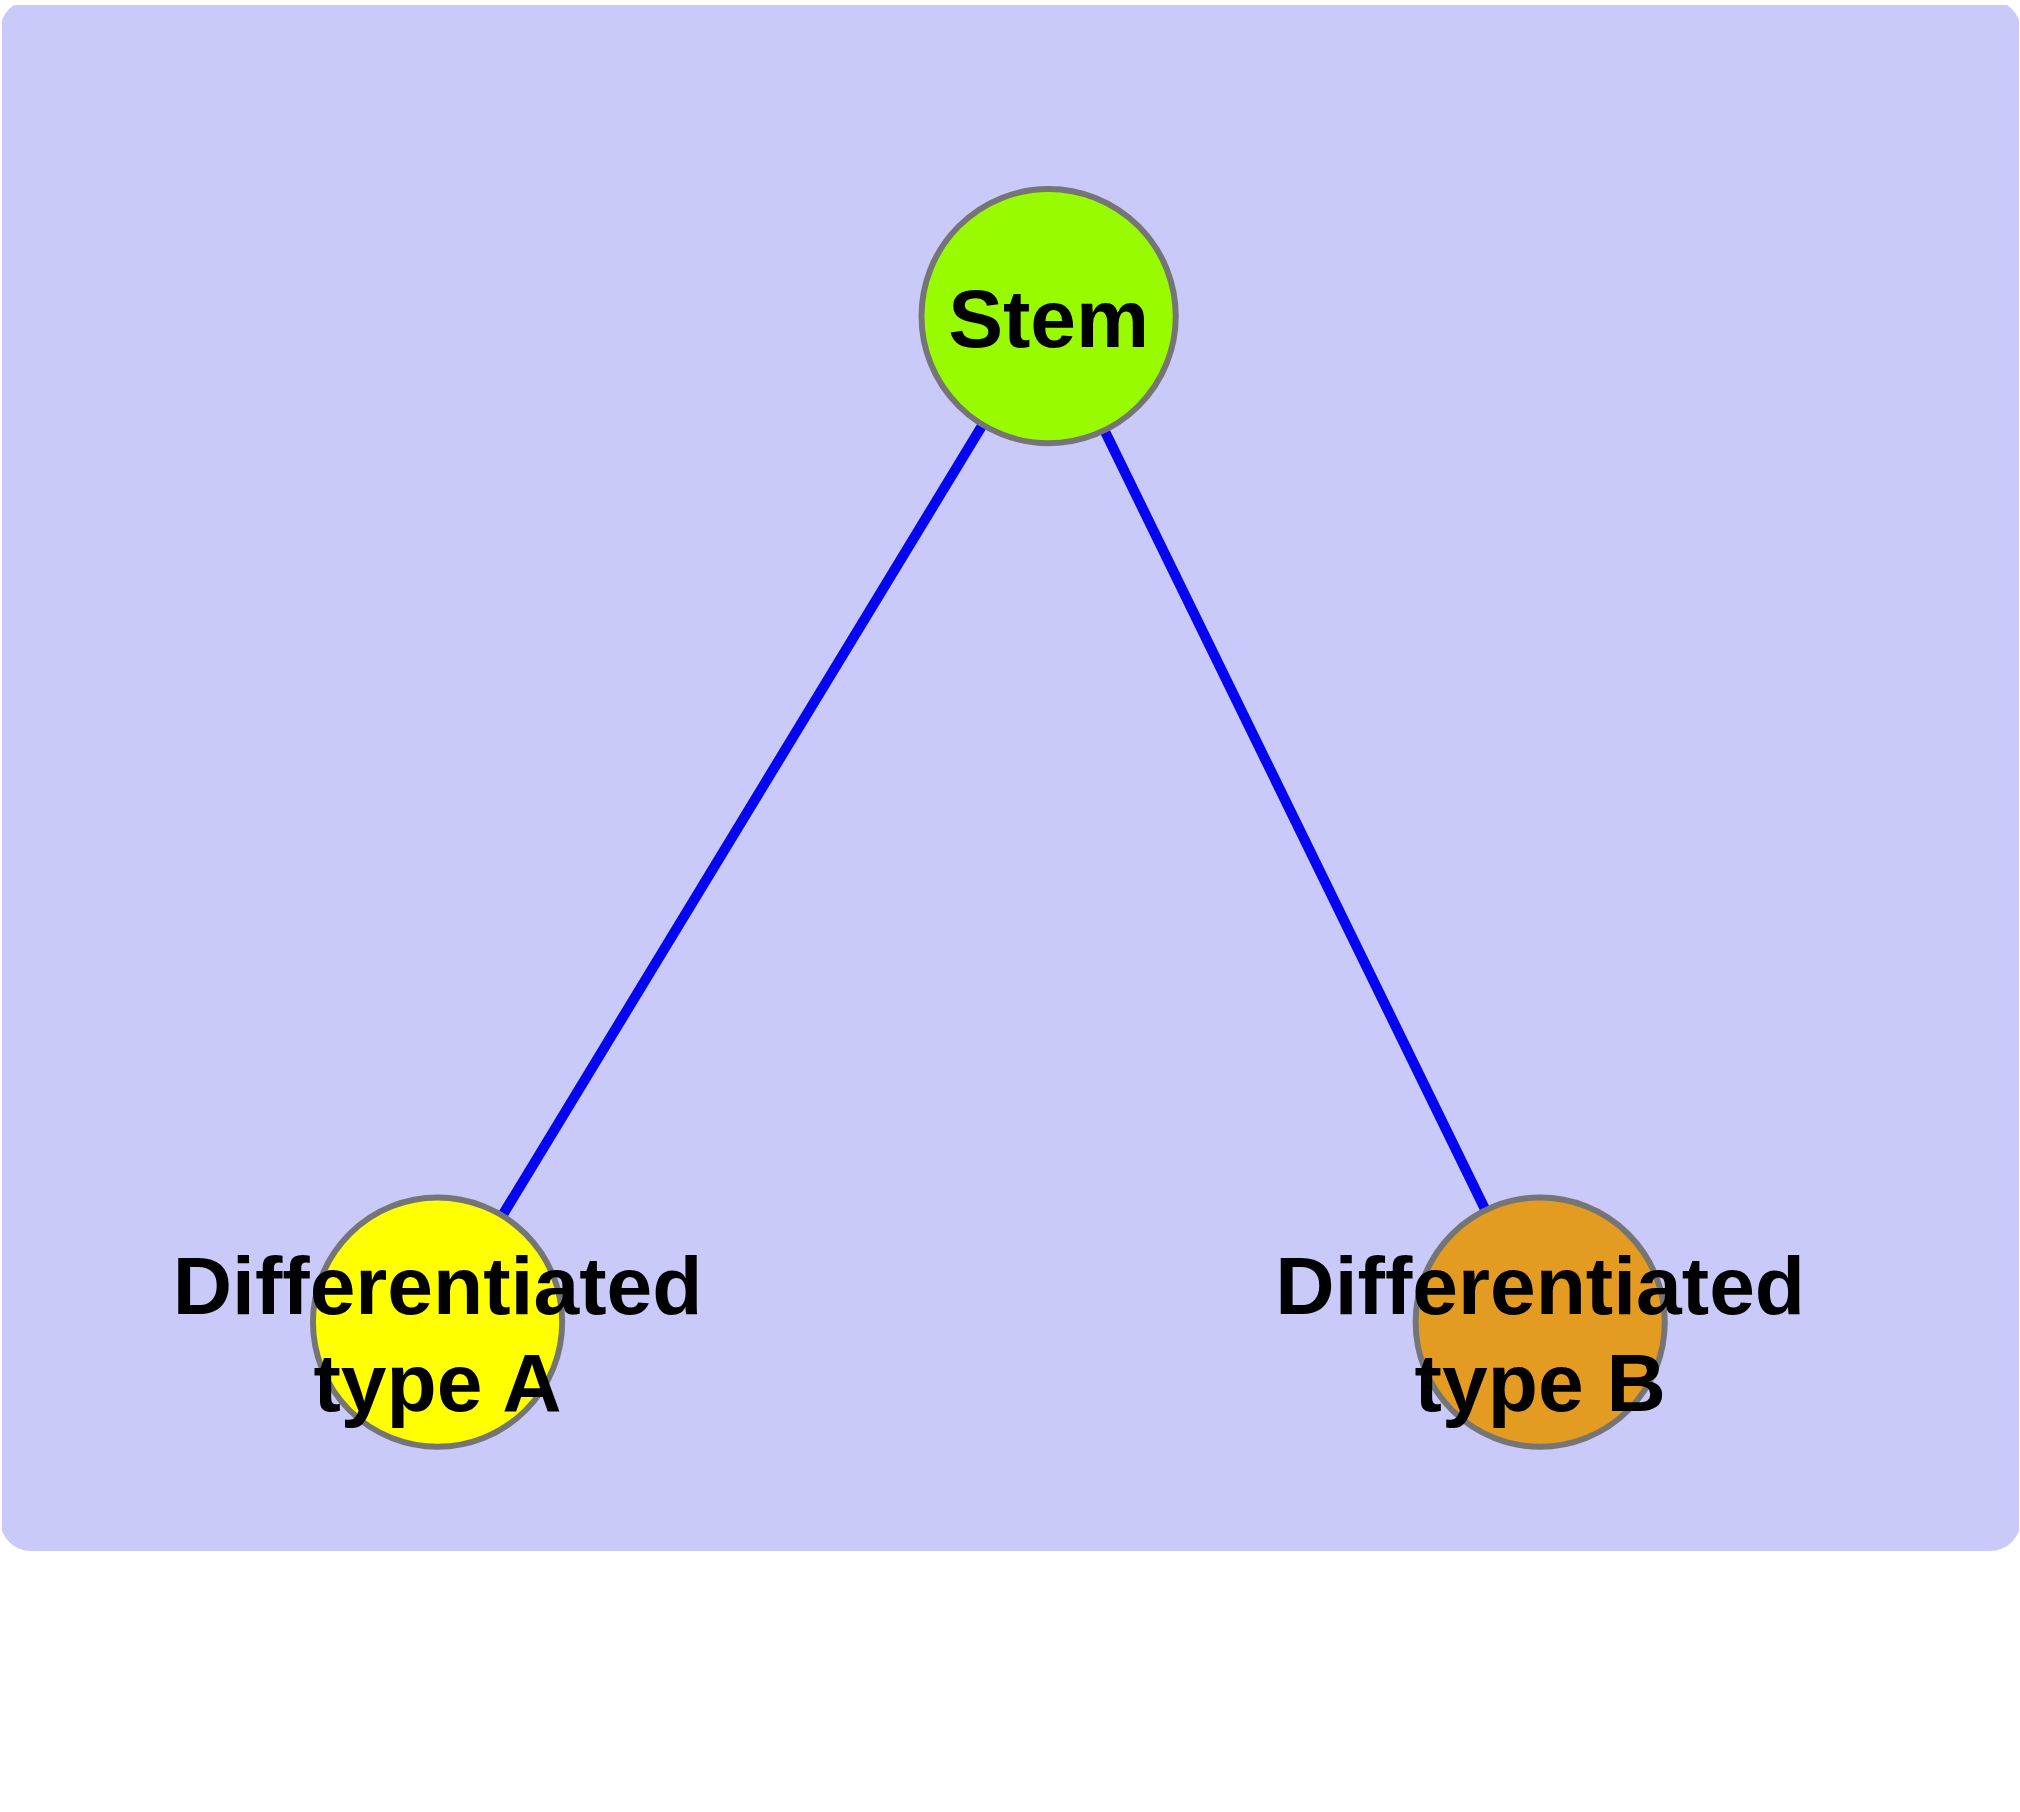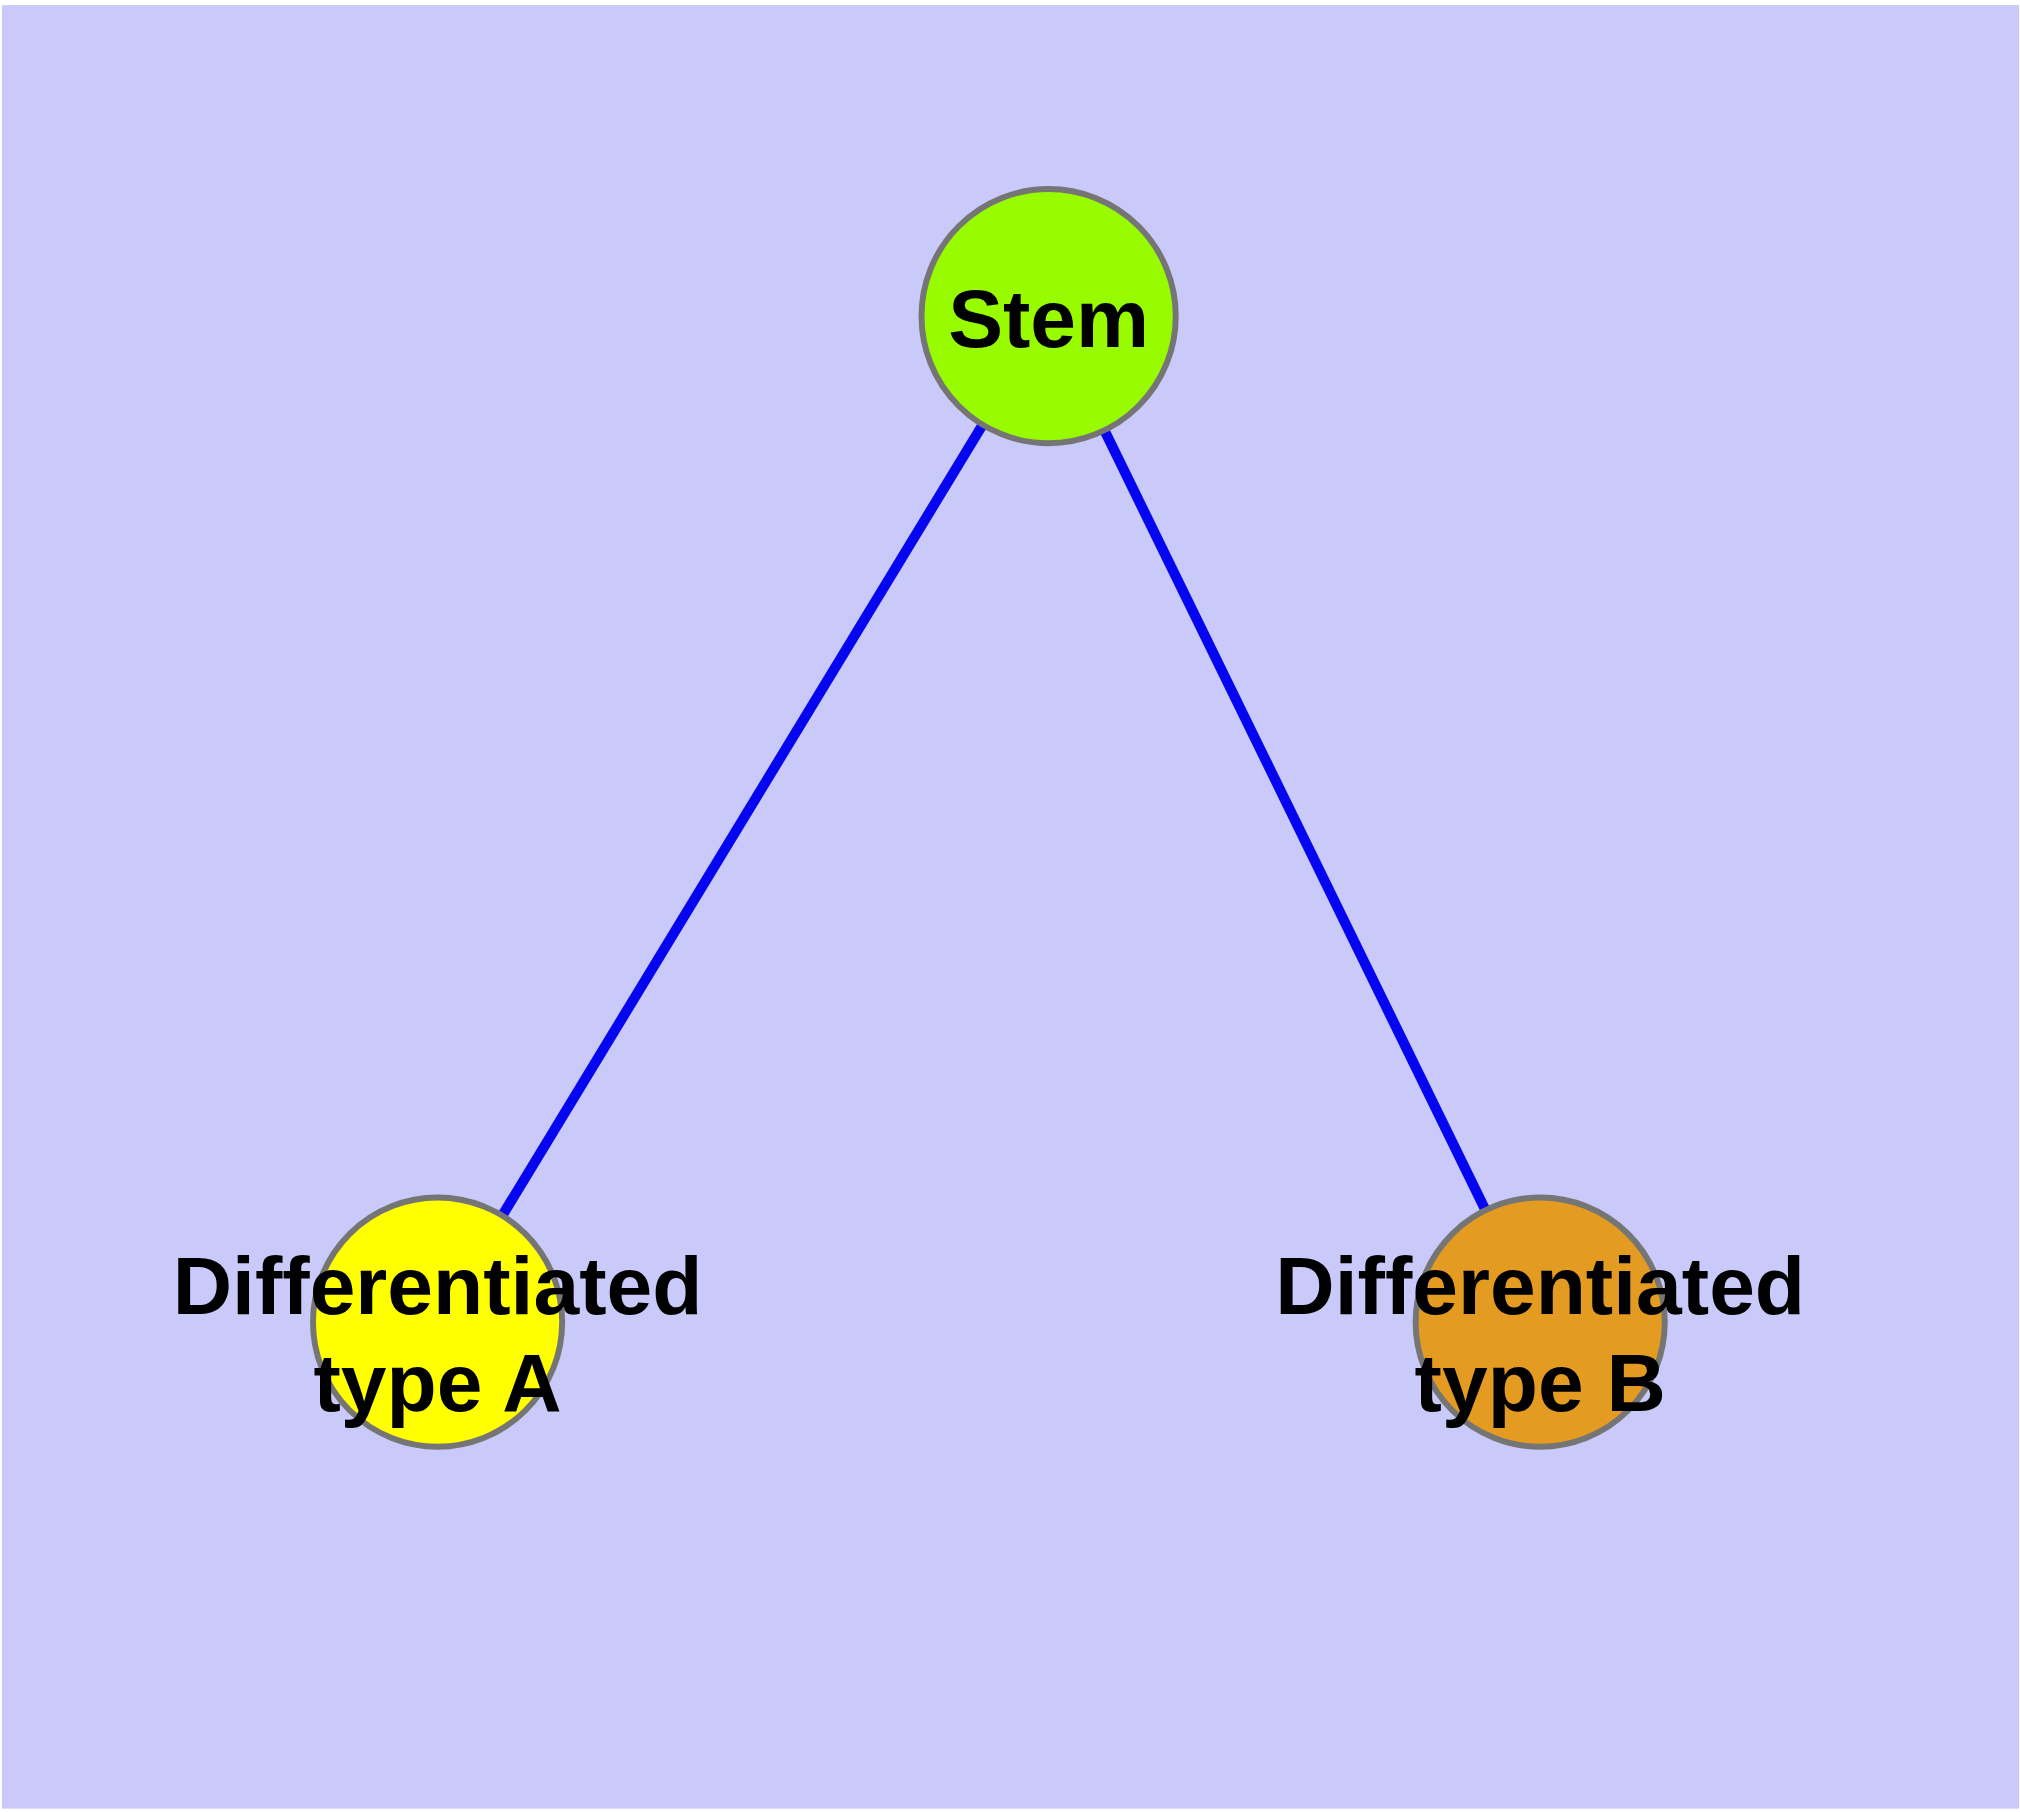--- a/index.html
+++ b/index.html
@@ -3,24 +3,25 @@
 <meta charset="utf-8">
 <style>
   html, body {
     margin: 0;
     padding: 0;
     background: #ffffff;
   }
   .stage {
     position: relative;
     width: 2021px;
-    height: 1812px;
+    height: 1551px;
     background: #ffffff;
     overflow: hidden;
     font-family: "Liberation Sans", sans-serif;
+    border-radius: 31px;
   }
   svg.graph {
     position: absolute;
     left: 0;
     top: 0;
     display: block;
   }
   .edge {
     fill: none;
     stroke-width: 12px;

